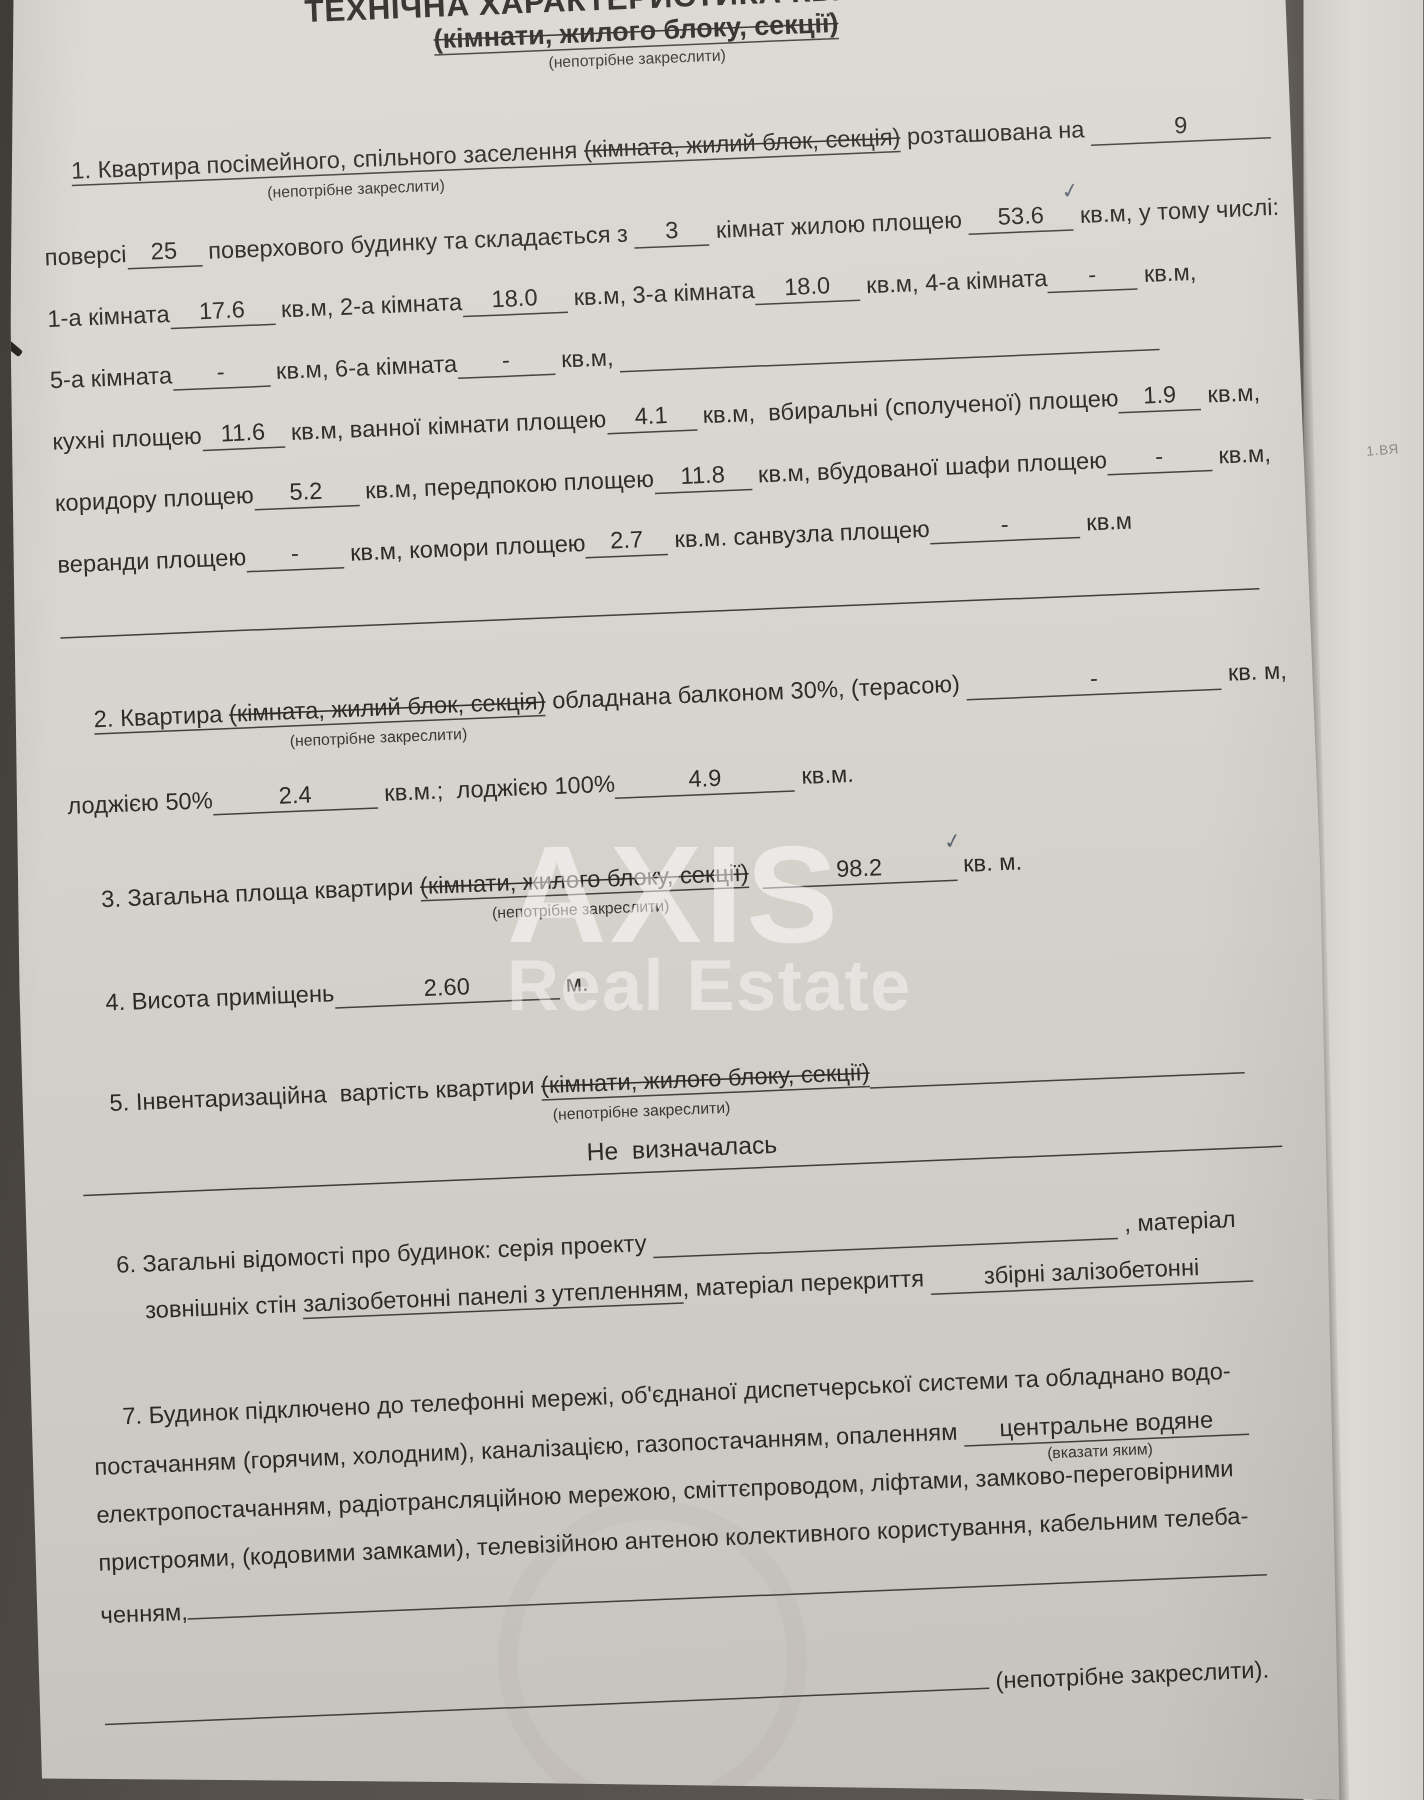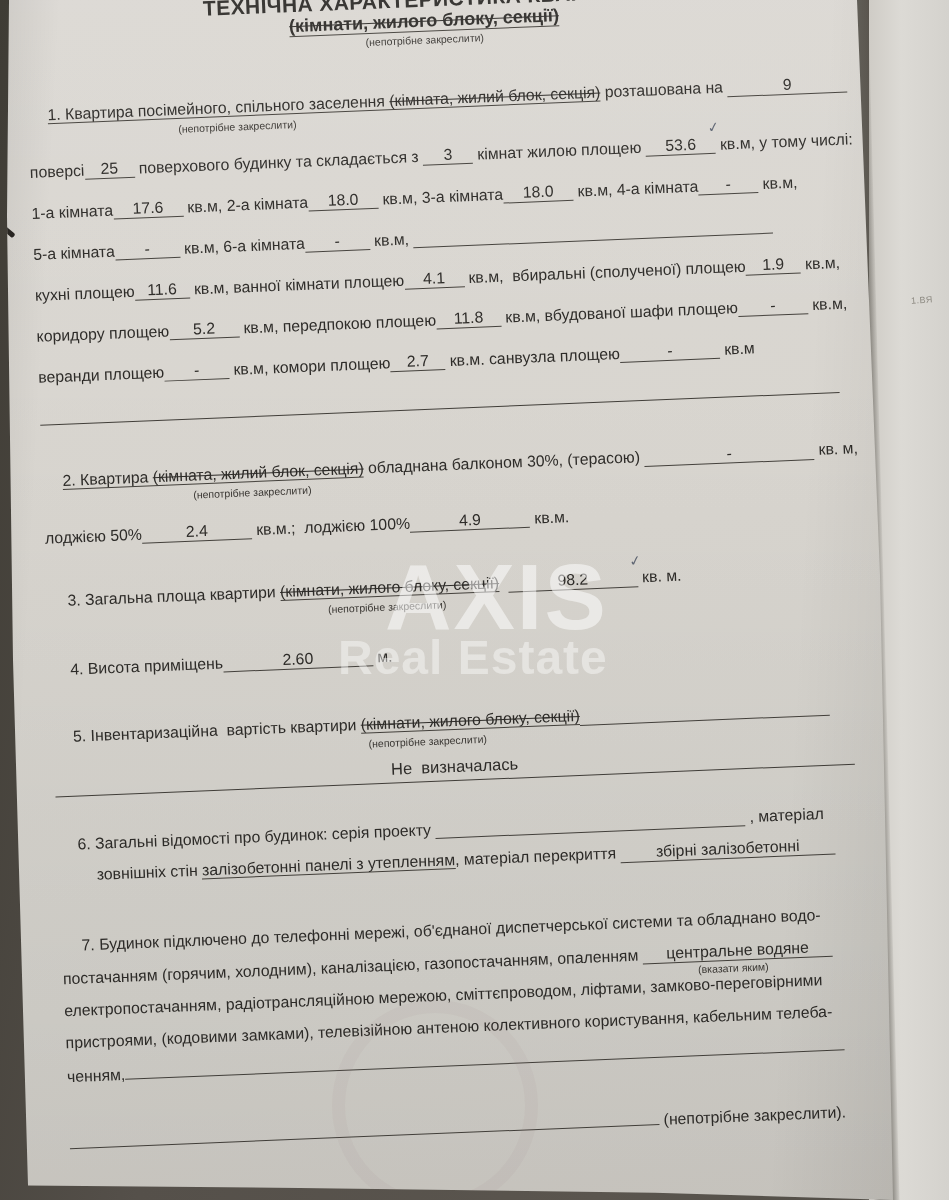--- a/index.html
+++ b/index.html
@@ -54,21 +54,21 @@
     vertical-align:bottom; position:relative; }.w50{width:50px}.w55{width:55px}.w60{width:60px}.w65{width:65px}
   .w70{width:70px}.w100{width:100px}.w110{width:110px}.w120{width:120px}
   .w130{width:130px}.w150{width:150px}.w170{width:170px}
   .w215{width:215px}.w250{width:250px}.w310{width:310px}.w360{width:360px}
   .chk { position:absolute; top:-16px; right:-4px; font-size:14px; color:#5f6673;
     transform:rotate(-8deg); border:none; }
   .sub { position:absolute; top:20px; font-size:10.5px; color:#3a3733; }
   .hr { border-bottom:1.4px solid #413e39; height:0; }
   .indent { padding-left:20px; }
 
-  .wm { position:absolute; left:338px; top:552px; text-align:right; pointer-events:none; }
+  .wm { position:absolute; left:338px; top:552px; text-align:left; pointer-events:none; }
   .wm-1 { font-size:92px; font-weight:bold; color:rgba(255,255,255,0.52); line-height:90px; letter-spacing:2px; }
   .wm-2 { font-size:48px; font-weight:700; color:rgba(255,255,255,0.42); line-height:40px; letter-spacing:1px; margin-top:-4px; }
 
   .stamp { position:absolute; left:332px; top:1000px; width:180px; height:185px;
     border:13px solid rgba(160,115,120,0.06); border-radius:50%; }
 
   .final-row { display:flex; align-items:baseline; white-space:nowrap; }
   .grow-line { flex:0 0 auto; border-bottom:1.3px solid #44413c; height:16px; }
 </style>
 </head>

